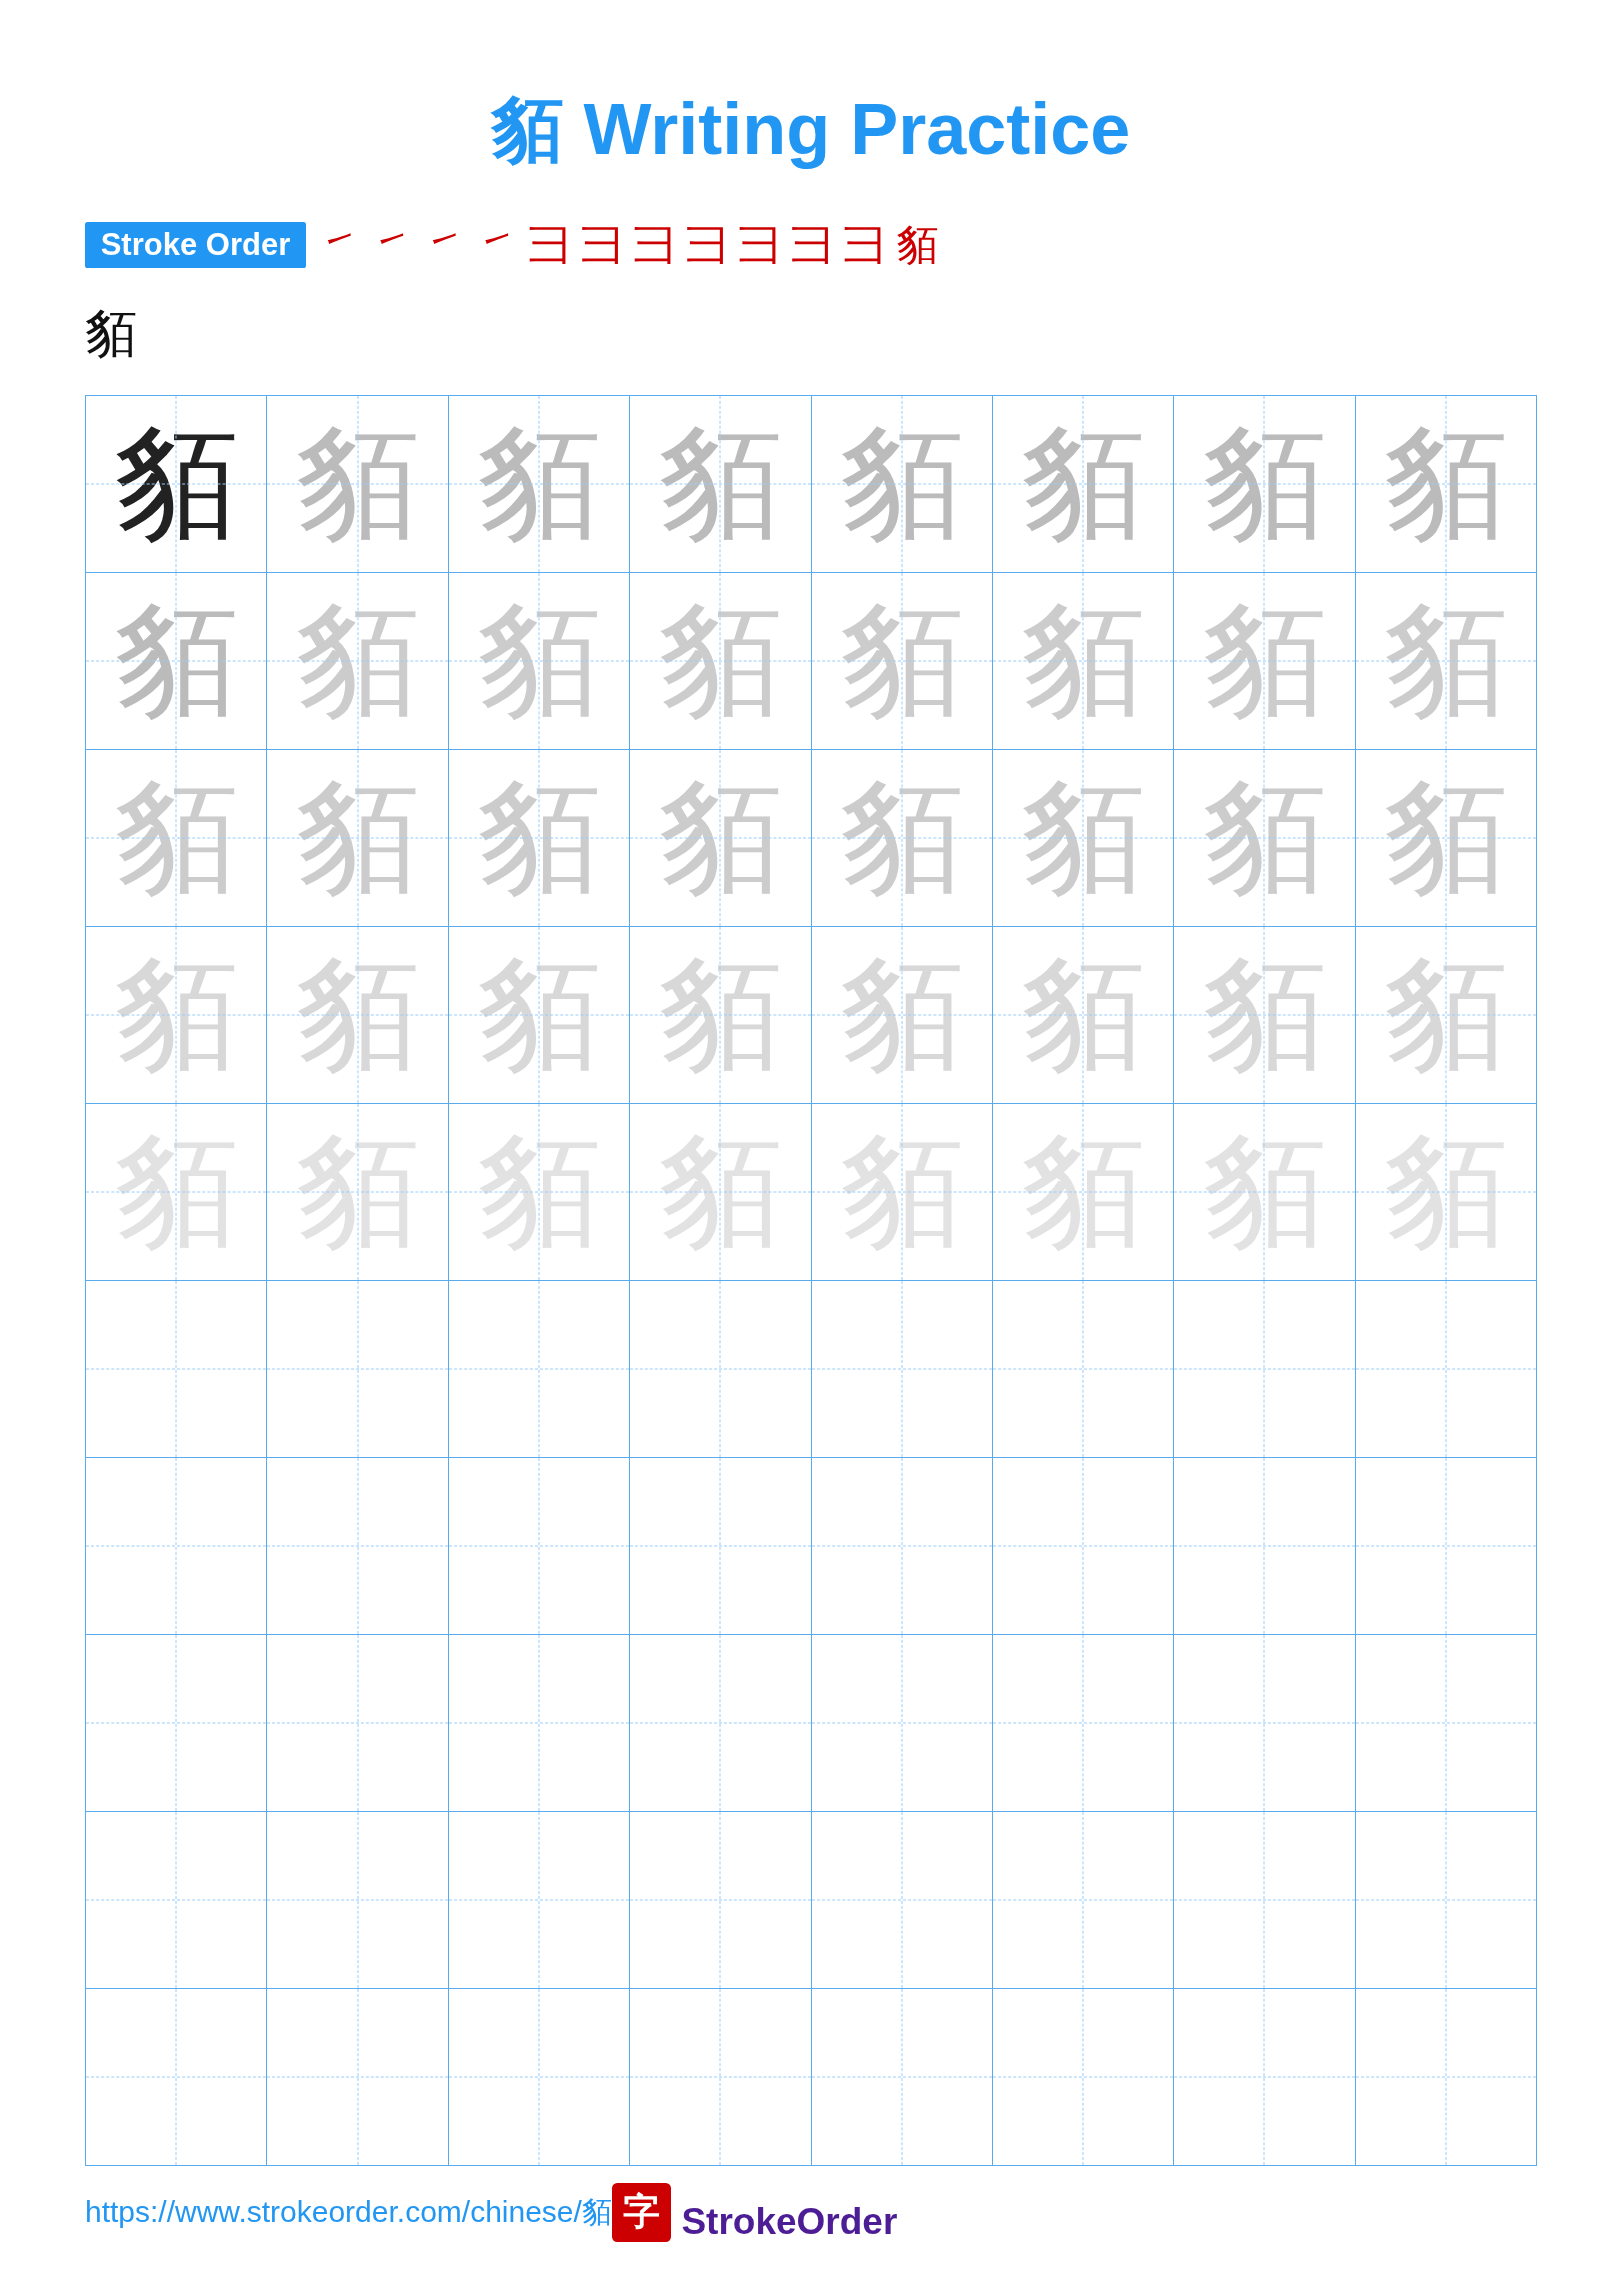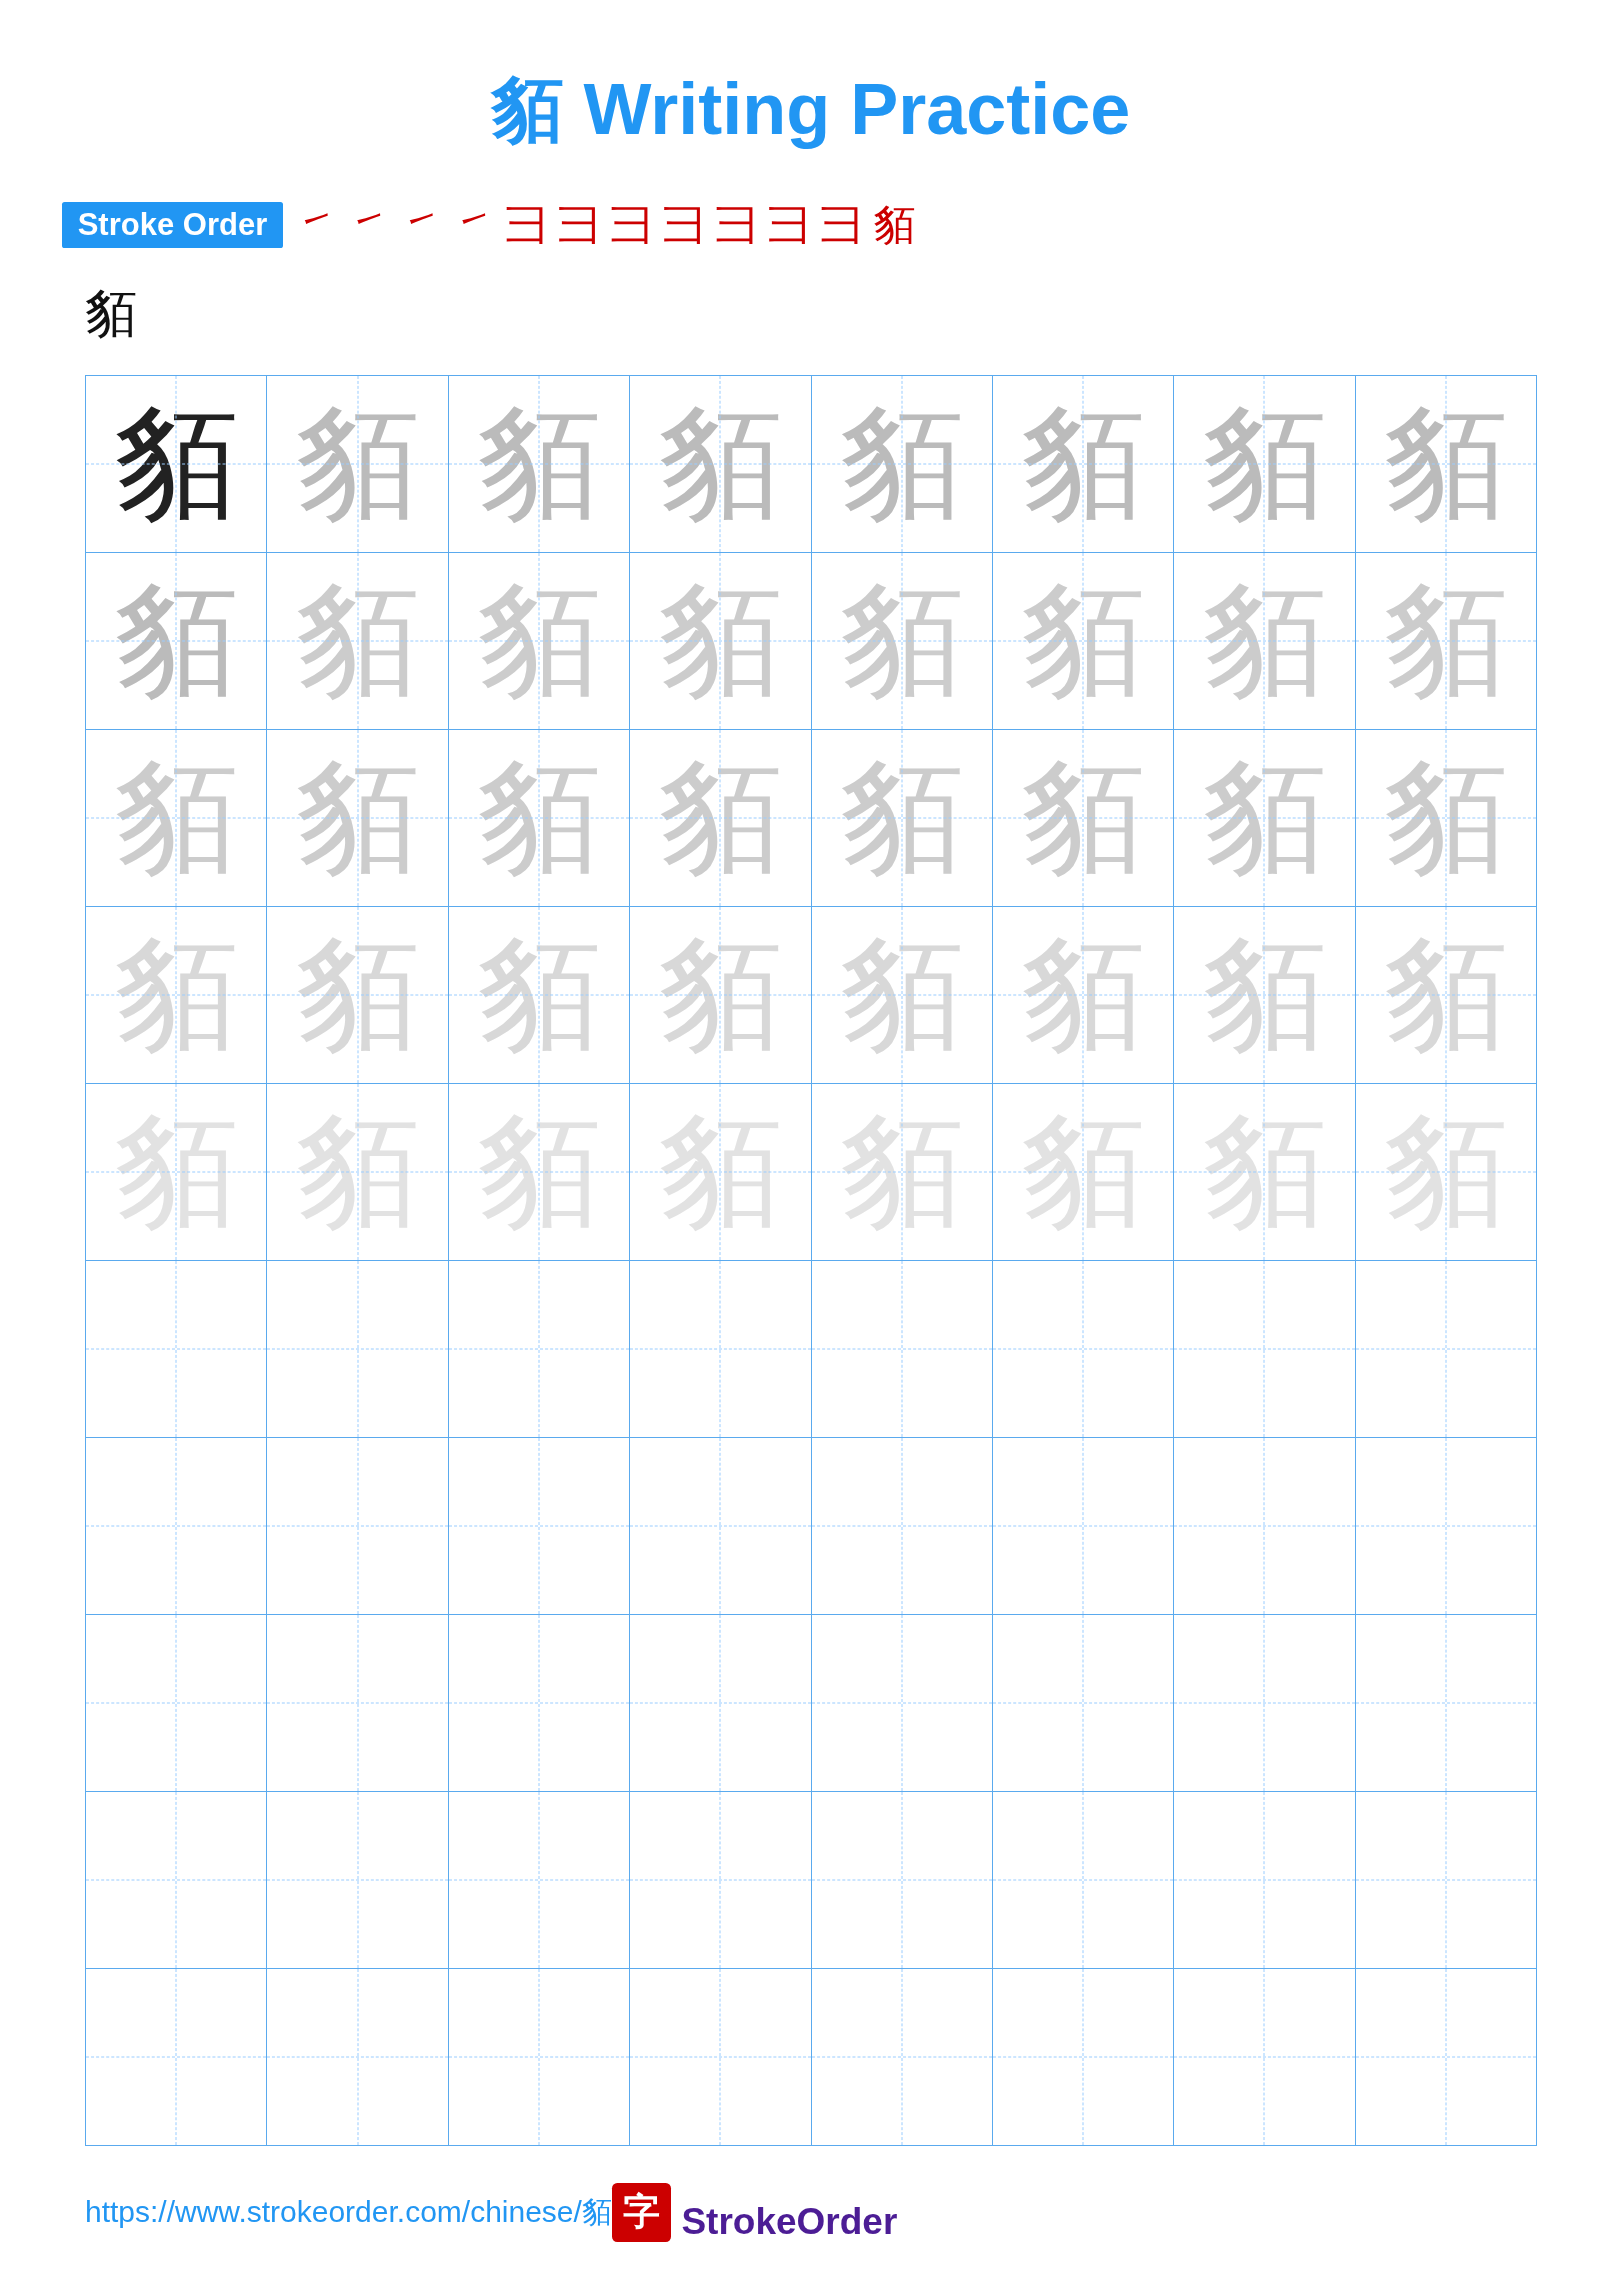--- a/index.html
+++ b/index.html
@@ -8,33 +8,32 @@
       width: 1622px;
       height: 2295px;
       background: #ffffff;
       font-family: serif;
       position: relative;
       overflow: hidden;
     }
 
     .page-title {
       text-align: center;
-      padding-top: 62px;
+      padding-top: 82px;
       padding-bottom: 39px;
       font-size: 72px;
       color: #2196F3;
       font-weight: bold;
       font-family: sans-serif;
     }
 
     .stroke-order-section {
-      padding-left: 43px;
+      padding-left: 85px;
       padding-right: 85px;
       margin-bottom: 26px;
-      margin-left: 19px;
     }
 
     .stroke-order-row {
       display: flex;
       align-items: center;
       gap: 13px;
       flex-wrap: wrap;
     }
 
     .stroke-order-label {

